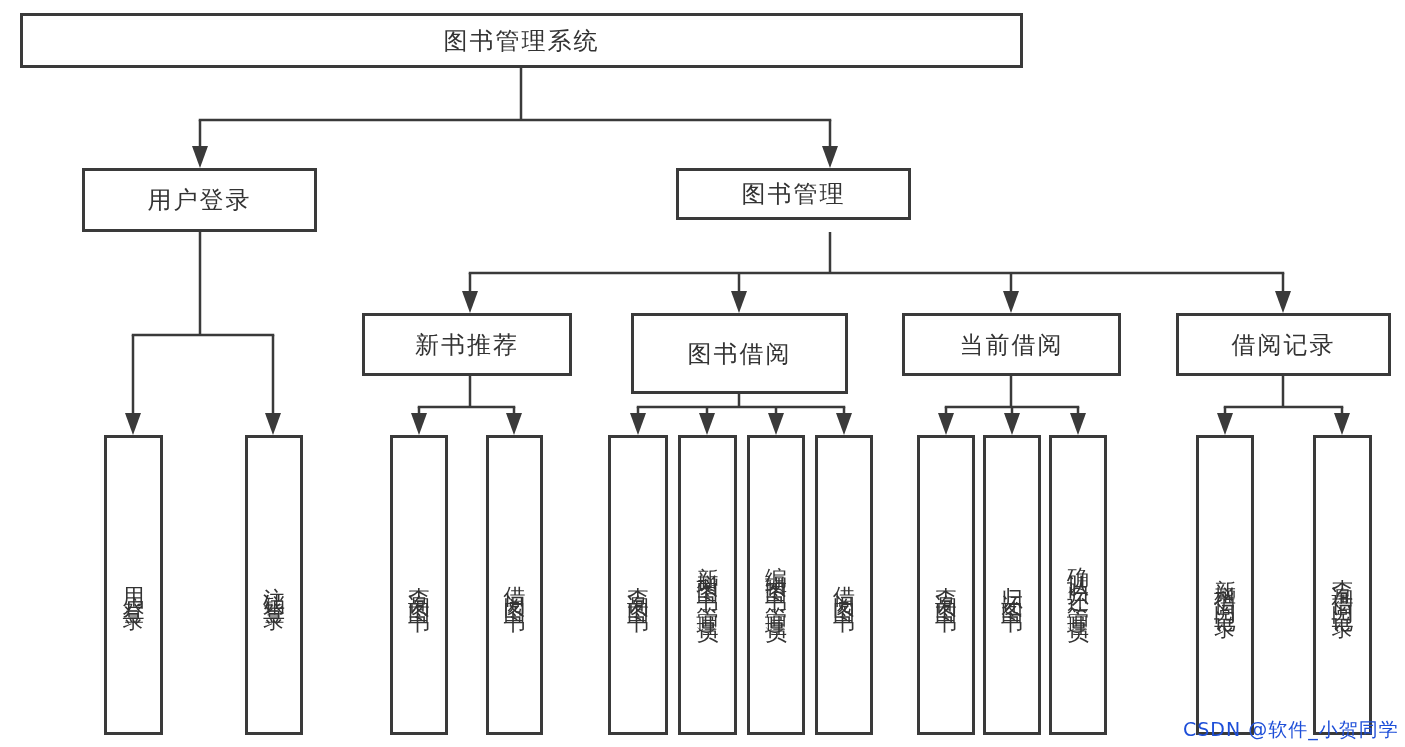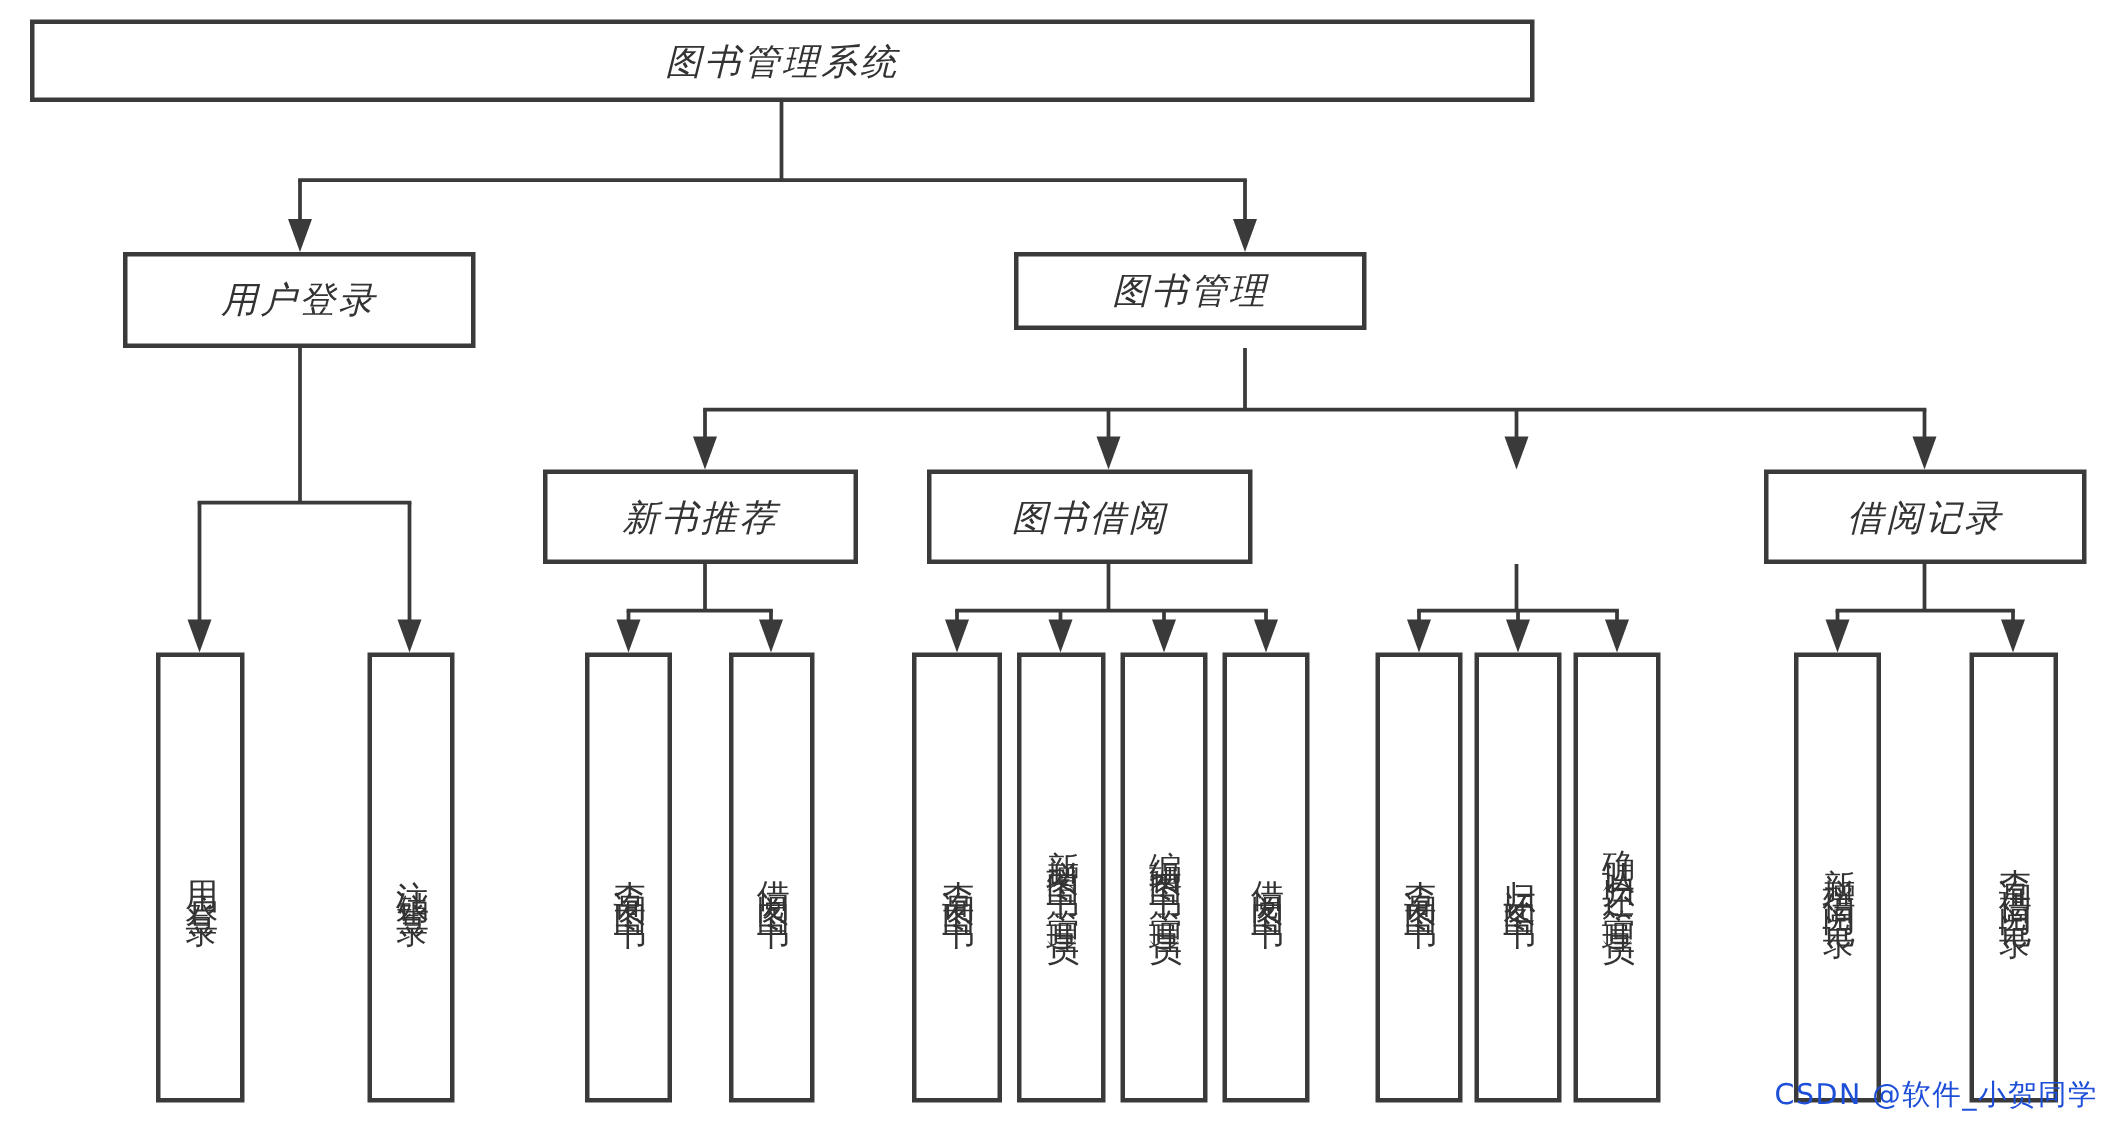--- a/index.html
+++ b/index.html
@@ -13,21 +13,21 @@
   svg.connectors { position:absolute; left:0; top:0; z-index:1; }
   .box {
     position:absolute;
     box-sizing:border-box;
     border:3px solid #3a3a3a;
     background:#ffffff;
     display:flex; align-items:center; justify-content:center;
     color:#333333;
     z-index:2;
   }
-  .box.h { font-size:24px; letter-spacing:2px;font-style:italic; }
+  .box.h { font-size:24px; letter-spacing:2px; }
   .box.v { font-size:22px; }
   .box.v .vtext {
     writing-mode:vertical-rl;
     text-orientation:mixed;
     letter-spacing:8px;
     line-height:1;
     white-space:nowrap;
   }
   .watermark {
     position:absolute;
@@ -109,21 +109,22 @@
       <polygon points="1334,413 1350,413 1342,435"></polygon>
     </g>
   </svg>
 
   <div class="box h" style="left:20px; top:13px; width:1003px; height:55px">图书管理系统</div>
 
   <div class="box h" style="left:82px; top:168px; width:235px; height:64px">用户登录</div>
   <div class="box h" style="left:676px; top:168px; width:235px; height:52px">图书管理</div>
 
   <div class="box h" style="left:362px; top:313px; width:210px; height:63px">新书推荐</div>
-  <div class="box h" style="left:618px; top:313px; width:217px; height:63px">图书借阅</div>
+  <div class="box h" style="left:631px; top:313px; width:217px; height:81px">图书借阅</div>
+  <div class="box h" style="left:902px; top:313px; width:219px; height:63px">当前借阅</div>
   <div class="box h" style="left:1176px; top:313px; width:215px; height:63px">借阅记录</div>
 
   <div class="box v" style="left:104px; top:435px; width:59px; height:300px">
     <span class="vtext">用户登录</span>
   </div>
   <div class="box v" style="left:245px; top:435px; width:58px; height:300px">
     <span class="vtext">注销登录</span>
   </div>
 
   <div class="box v" style="left:390px; top:435px; width:58px; height:300px">

